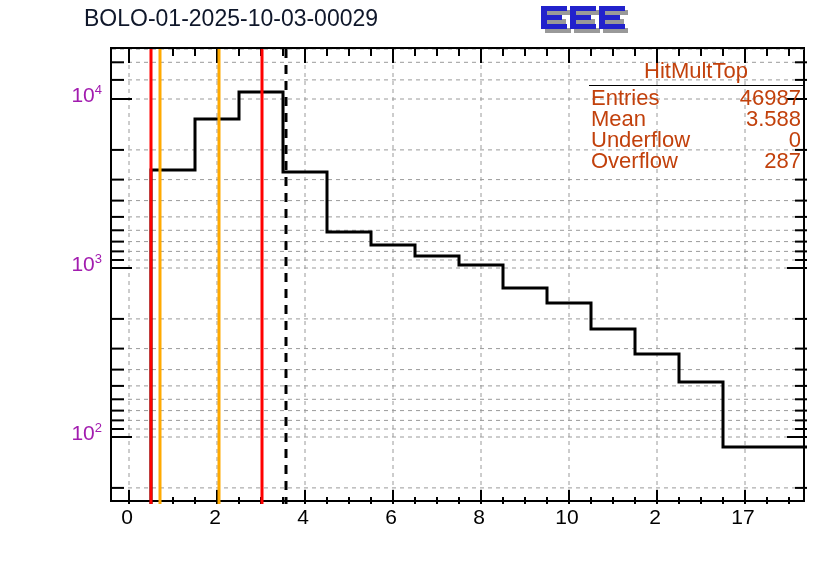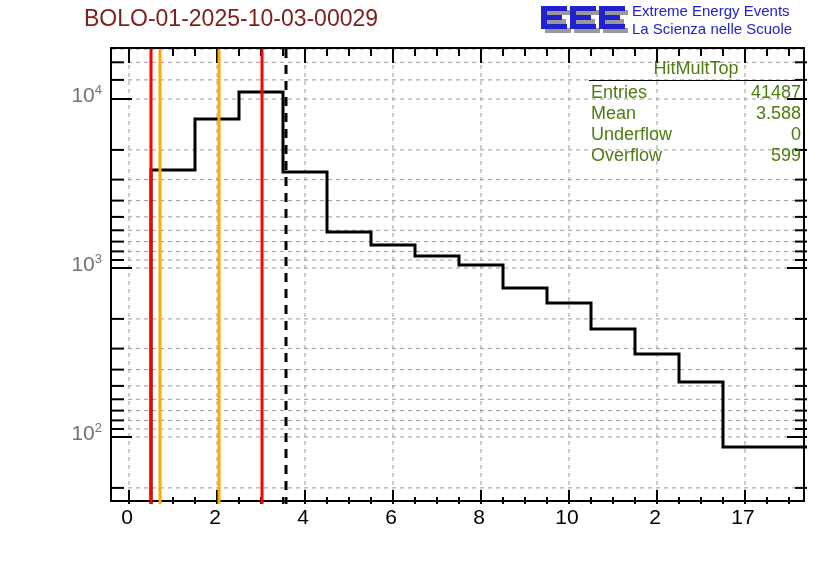--- a/index.html
+++ b/index.html
@@ -2,55 +2,55 @@
 <html><head>
 <meta charset="utf-8">
 <style>
   html,body{margin:0;padding:0;background:#ffffff;}
   body{width:836px;height:572px;font-family:"Liberation Sans",sans-serif;overflow:hidden;}
   #root-canvas{position:relative;width:836px;height:572px;background:#fff;}
 
   
   .hist-title{
     position:absolute;left:84px;top:5px;
-    font-size:23px;color:#7f1d1d;letter-spacing:0px;white-space:nowrap;
+    font-size:23px;color:#0f172a;letter-spacing:0px;white-space:nowrap;
   }
 
   
   .eee-logo{position:absolute;left:540px;top:1px;width:292px;height:40px;}
   .eee-mark{position:absolute;left:0px;top:1px;width:88px;height:36px;}
   .eee-text{
     position:absolute;left:92px;top:1px;width:200px;
     color:#2222cc;font-size:15px;line-height:18px;white-space:nowrap;
   }
   .eee-text div{white-space:nowrap;}
 
   
   .frame{
     position:absolute;left:110px;top:47px;width:695px;height:455px;
     border:2px solid #000;box-sizing:border-box;background:transparent;
   }
   .plot-svg{position:absolute;left:0;top:0;}
 
   
   .ylab{
-    position:absolute;text-align:right;font-size:21px;color:#737373;white-space:nowrap;
+    position:absolute;text-align:right;font-size:21px;color:#a21caf;white-space:nowrap;
   }
   .ylab sup{font-size:13px;vertical-align:super;}
   .xlab{
     position:absolute;font-size:21px;color:#000;text-align:center;white-space:nowrap;
   }
   .axis-title{
     position:absolute;right:22px;top:529px;font-size:25px;color:#000;white-space:nowrap;
   }
 
   
   .stats-box{
     position:absolute;left:589px;top:58px;width:214px;
-    font-size:18px;color:#4d7c0f;background:transparent;
+    font-size:22px;color:#c2410c;background:transparent;
   }
   .stats-title{text-align:center;padding-bottom:1px;}
   .stats-rule{border-bottom:1.5px solid #000;margin:0 0 1px 0;}
   .stats-row{display:flex;justify-content:space-between;line-height:21px;padding:0 2px;}
   .stats-row .k{text-align:right;}
   .stats-row .v{text-align:right;}
 </style>
 </head>
 <body>
 
@@ -82,24 +82,20 @@
         <rect x="30" y="4" width="26" height="5"></rect>
         <rect x="30" y="4" width="6" height="23"></rect>
         <rect x="30" y="13" width="21" height="5"></rect>
         <rect x="30" y="22" width="26" height="5"></rect>
         <rect x="59" y="4" width="26" height="5"></rect>
         <rect x="59" y="4" width="6" height="23"></rect>
         <rect x="59" y="13" width="21" height="5"></rect>
         <rect x="59" y="22" width="26" height="5"></rect>
       </g>
     </svg>
-    <div class="eee-text">
-      <div>Extreme Energy Events</div>
-      <div>La Scienza nelle Scuole</div>
-    </div>
   </div>
 
   <div class="ylab" style="left:40px;top:82px;width:62px;">10<sup>4</sup></div>
   <div class="ylab" style="left:40px;top:251px;width:62px;">10<sup>3</sup></div>
   <div class="ylab" style="left:40px;top:420px;width:62px;">10<sup>2</sup></div>
 
   <div class="frame">
     <svg class="plot-svg" width="695" height="455" viewBox="0 0 695 455">
 
       <g stroke="#9a9a9a" stroke-width="1" stroke-dasharray="4,4" fill="none">
@@ -273,29 +269,29 @@
   <div class="xlab" style="left:547px;top:505px;width:40px;">10</div>
   <div class="xlab" style="left:635px;top:505px;width:40px;">2</div>
   <div class="xlab" style="left:723px;top:505px;width:40px;">17</div>
 
 
   <div class="stats-box">
     <div class="stats-title">HitMultTop</div>
     <div class="stats-rule"></div>
     <div class="stats-row">
       <span class="k">Entries</span>
-      <span class="v">41487</span>
+      <span class="v">46987</span>
     </div>
     <div class="stats-row">
       <span class="k">Mean</span>
       <span class="v">3.588</span>
     </div>
     <div class="stats-row">
       <span class="k">Underflow</span>
       <span class="v">0</span>
     </div>
     <div class="stats-row">
       <span class="k">Overflow</span>
-      <span class="v">599</span>
+      <span class="v">287</span>
     </div>
   </div>
 
 </div>
 
 </body></html>

